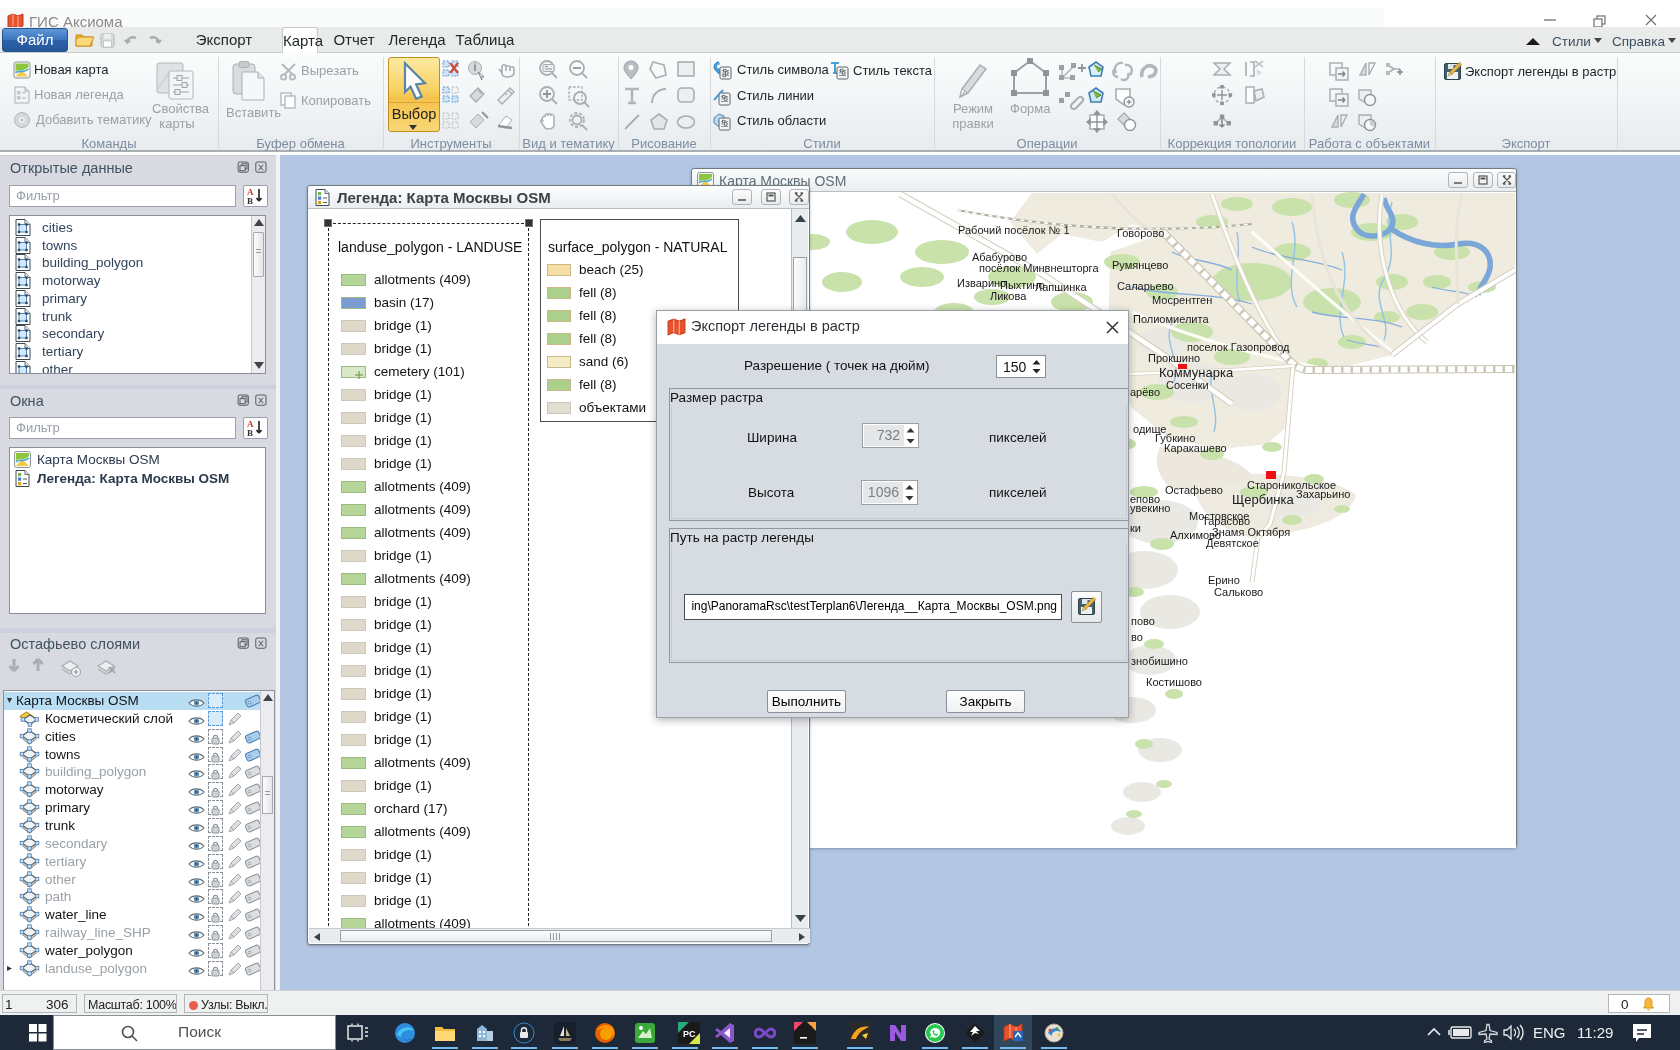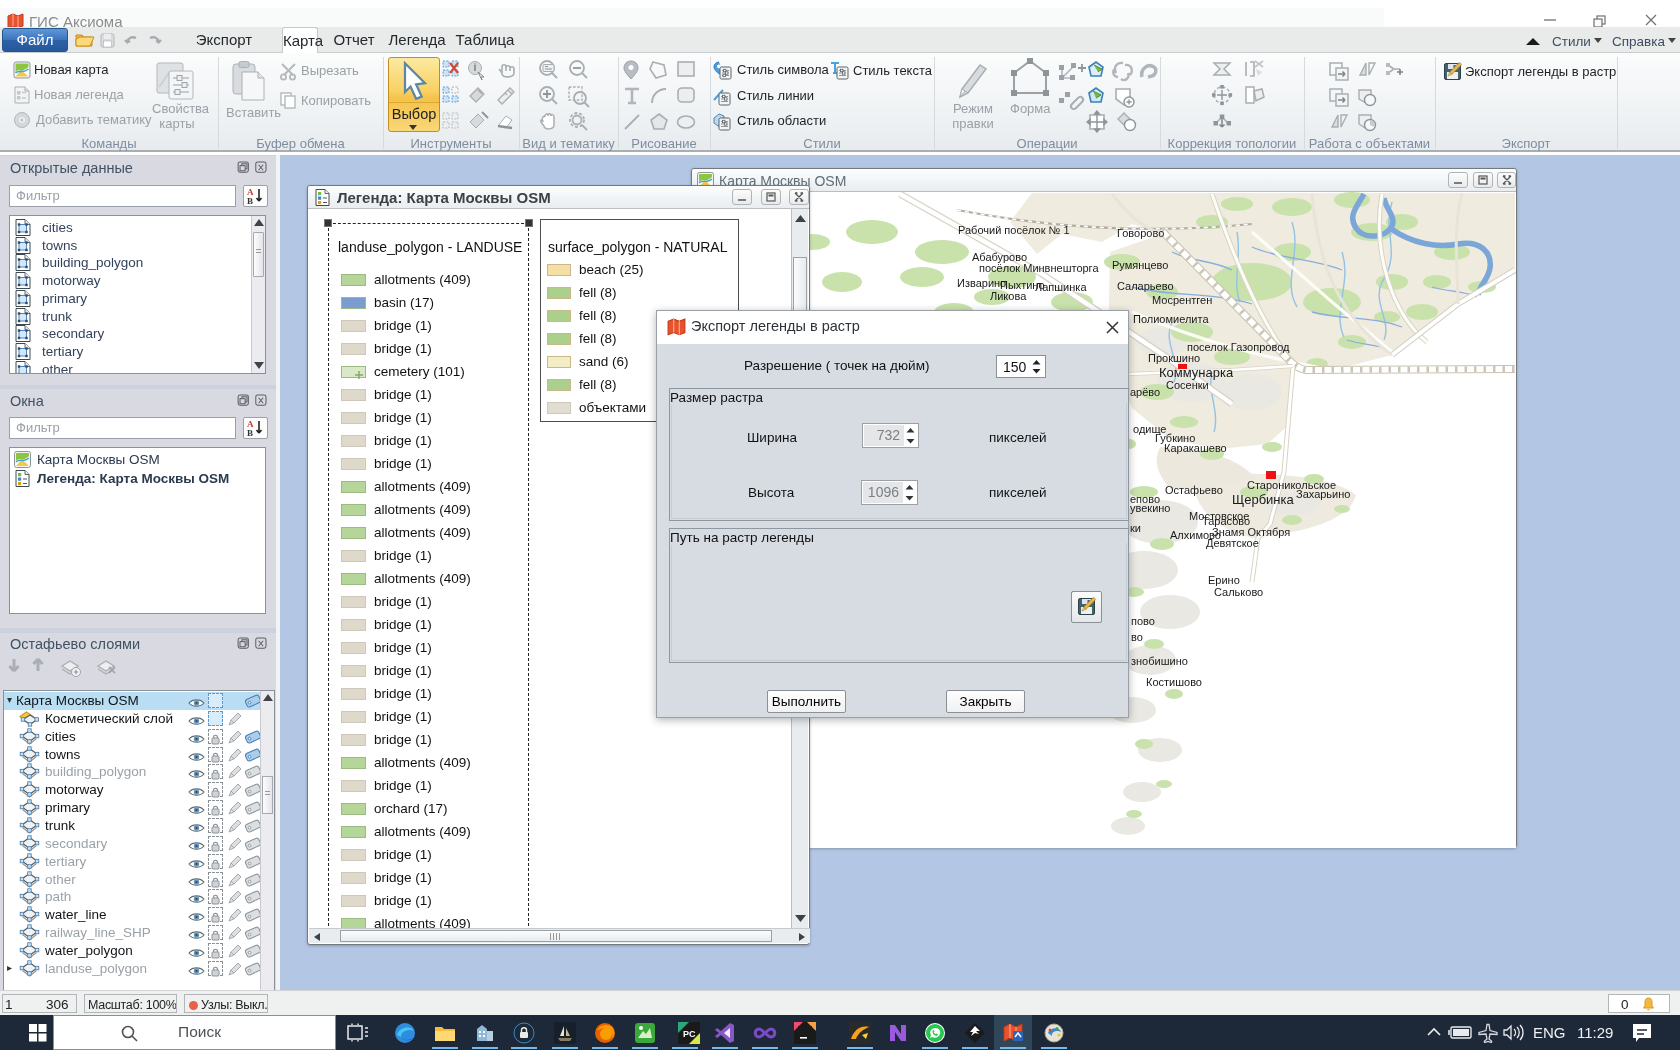--- a/index.html
+++ b/index.html
@@ -724,20 +724,21 @@
         <div style="position:absolute;left:1px;top:1px;width:40px;height:21px;background:#e4e6e8;font-size:14px;color:#7a8085;text-align:right;padding:2px 4px 0 0">1096</div>
         <svg style="position:absolute;right:3px;top:4px" width="9" height="16">
             <path d="M4.5 0 L8.5 4.5 L0.5 4.5 Z" fill="#333"></path>
             <path d="M0.5 11 L8.5 11 L4.5 15.5 Z" fill="#333"></path>
           </svg>
       </div>
       <div style="position:absolute;left:332px;top:174px;font-size:13.5px;color:#111">пикселей</div>
       <div style="position:absolute;left:12px;top:217px;width:460px;height:135px;border:1px solid #8f979e"></div>
       <div style="position:absolute;left:14px;top:232px;width:456px;height:118px;border:1px solid #c6ccd3;border-top:none"></div>
       <div style="position:absolute;left:13px;top:219px;font-size:13.5px;color:#111;background:#d7dce3;padding-right:6px">Путь на растр легенды</div>
+      <div style="position:absolute;left:27px;top:283px;width:378px;height:26px;background:#fff;border:1px solid #4a4f54;font-size:12px;color:#000;text-align:right;padding:4px 4px 0 0;overflow:hidden;white-space:nowrap">ing\PanoramaRsc\testTerplan6\Легенда__Карта_Москвы_OSM.png</div>
       <div style="position:absolute;left:414px;top:280px;width:31px;height:32px;background:linear-gradient(#fcfcfc,#e4e7e9);border:1px solid #8a9096;border-radius:2px">
         <svg style="position:absolute;left:5px;top:5px" width="19" height="19" viewBox="0 0 19 19">
             <rect x="1.5" y="1.5" width="16" height="16" rx="1.5" fill="#46606c" stroke="#2c424c"></rect>
             <path d="M5 2 L14 2 L14 7 L5 7 Z" fill="#dfe5e8"></path>
             <rect x="10.5" y="3" width="2.2" height="3.5" fill="#46606c"></rect>
             <path d="M4 10 L15 10 L15 17 L4 17 Z" fill="#eef1f2"></path>
             <g transform="rotate(45 9.5 9.5)">
               <rect x="7.9" y="-2" width="3.2" height="14" fill="#e8b54a" stroke="#a67e22" stroke-width=".6"></rect>
               <path d="M7.9 12 L9.5 16 L11.1 12 Z" fill="#e8c98a" stroke="#a67e22" stroke-width=".5"></path>
             </g>

